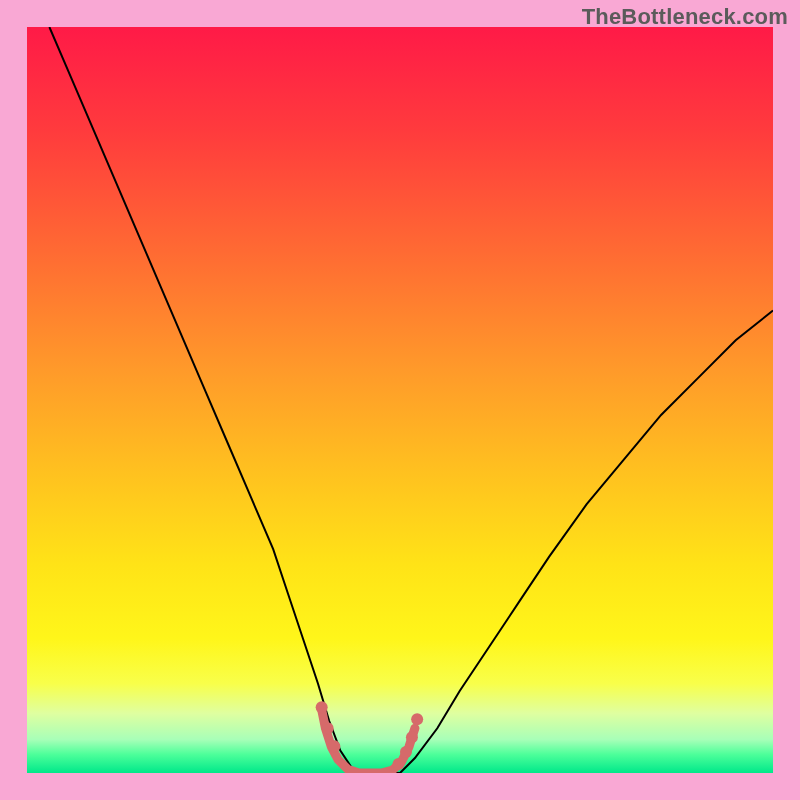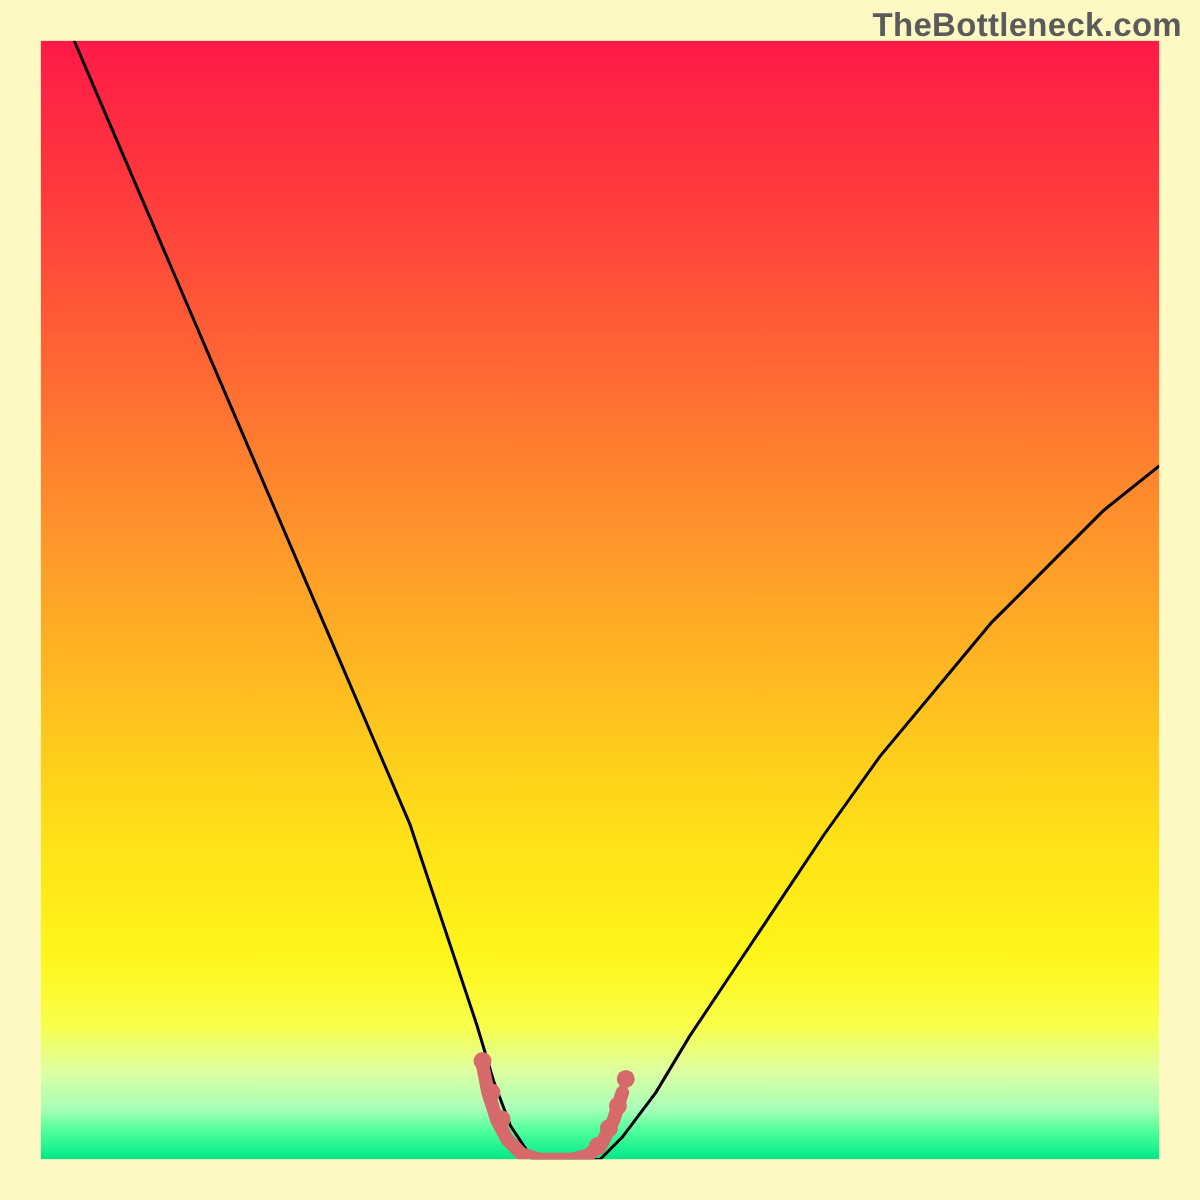--- a/index.html
+++ b/index.html
@@ -7,21 +7,21 @@
     padding: 0;
     width: 800px;
     height: 800px;
     background: #000;
     overflow: hidden;
     font-family: Arial, Helvetica, sans-serif;
   }
   .frame {
     position: absolute;
     inset: 0;
-    background: #fef9c3;
+    background: #f9a8d4;
   }
   .plot {
     position: absolute;
     left: 27px;
     top: 27px;
     width: 746px;
     height: 746px;
     overflow: hidden;
   }
   .watermark {

